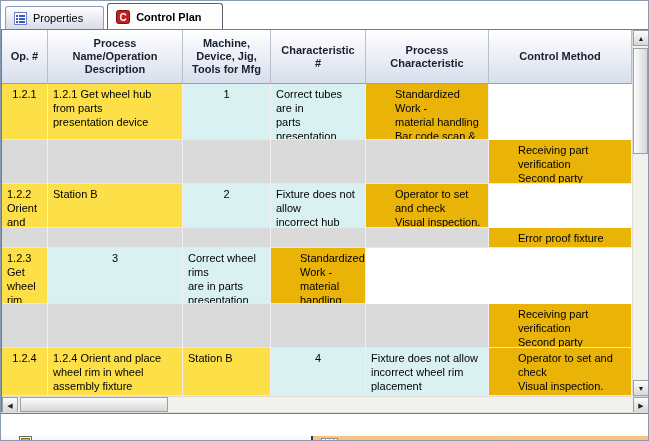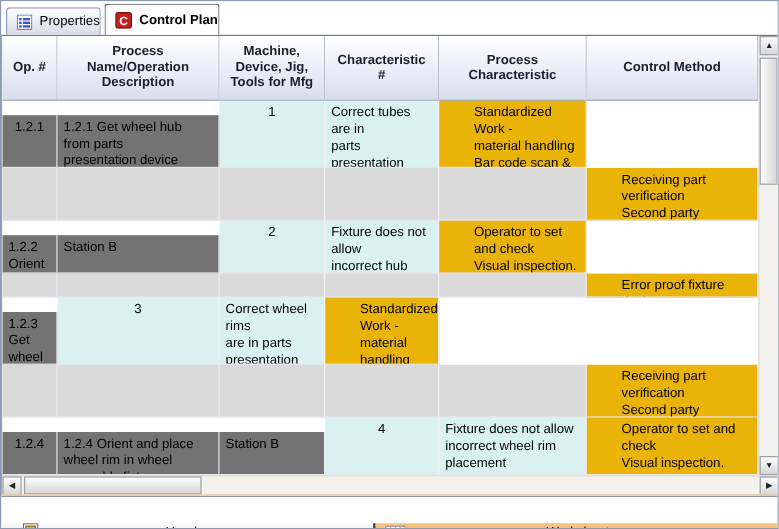--- a/index.html
+++ b/index.html
@@ -3,42 +3,42 @@
 <meta charset="utf-8">
 <style>
   * { box-sizing: border-box; margin: 0; padding: 0; }
   body { font-family: "Liberation Sans", "DejaVu Sans", sans-serif; background:#cfd4de; }
   .window {
     width: 649px; height: 441px; background: #fff; position: relative;
     border: 1px solid #8A9AB0; overflow: hidden; font-size: 11px; color:#000;
   }
   
   .toptabs { height: 28px; background: #fff; display: flex; align-items: flex-end; padding-left: 4px; }
-  .ttab { display: inline-flex; align-items: center; gap: 6px; padding: 0 0 0 8px;
+  .ttab { display: inline-flex; align-items: center; gap: 6px; padding: 0 20px 0 8px;
           border-radius: 3px 3px 0 0; position: relative; }
   .ttab-inactive { height: 23px; background: linear-gradient(#FEFEFE, #D8DCE8);
           border: 1px solid #8E9CC0; border-bottom: none; margin-right: 3px; }
   .ttab-active { height: 26px; background: #FDFDFD; border: 1px solid #5A6270;
           border-bottom: none; font-weight: bold; z-index: 2; }
   
   .content { position: absolute; top: 28px; left: 0; width: 649px; height: 385px;
              border: 1px solid #747B88; background: #fff; display: flex; flex-direction: column; }
   .main { flex: 1; display: flex; min-height: 0; }
   .gridwrap { flex: 1; overflow: hidden; background: #fff; }
   
   .row { display: grid; grid-template-columns: 46px 135px 88px 95px 123px 1fr; }
   .hrow { height: 54px; }
   .hcell { background: linear-gradient(#FFFFFF 0%, #EDF0F7 45%, #D9DEED 100%);
            border-right: 1px solid #B9BFCC; border-bottom: 1px solid #98A0B2;
            display: flex; align-items: center; justify-content: center; text-align: center;
            font-weight: bold; color: #18202E; white-space: pre-line; line-height: 13px; }
   .cell { padding: 3px 5px; border-right: 1px solid #F1EFF3; border-bottom: 1px solid #E9E7EB;
           white-space: pre-line; overflow: hidden; line-height: 14px; }
   .center { text-align: center; }
-  .purple { background: #737373; margin-top: 12px; }
+  .purple { background: #fde047; }
   .cyan   { background: #D9F2F1; }
   .cream  { background: #eab308; padding-left: 29px; }
   .gray   { background: #DADADA; }
   
   .vscroll { width: 17px; background: #F2F1EC; border-left: 1px solid #DDDBD6;
              display: flex; flex-direction: column; }
   .hscroll { height: 17px; background: #F2F1EC; border-top: 1px solid #DDDBD6; display: flex; align-items: center; }
   .sbtn { width: 16px; height: 16px; flex: 0 0 auto; background: linear-gradient(#FDFDFD, #D7D7D7);
           border: 1px solid #9BA0A8; display: flex; align-items: center; justify-content: center;
           font-size: 7px; color: #222; line-height: 1; }

